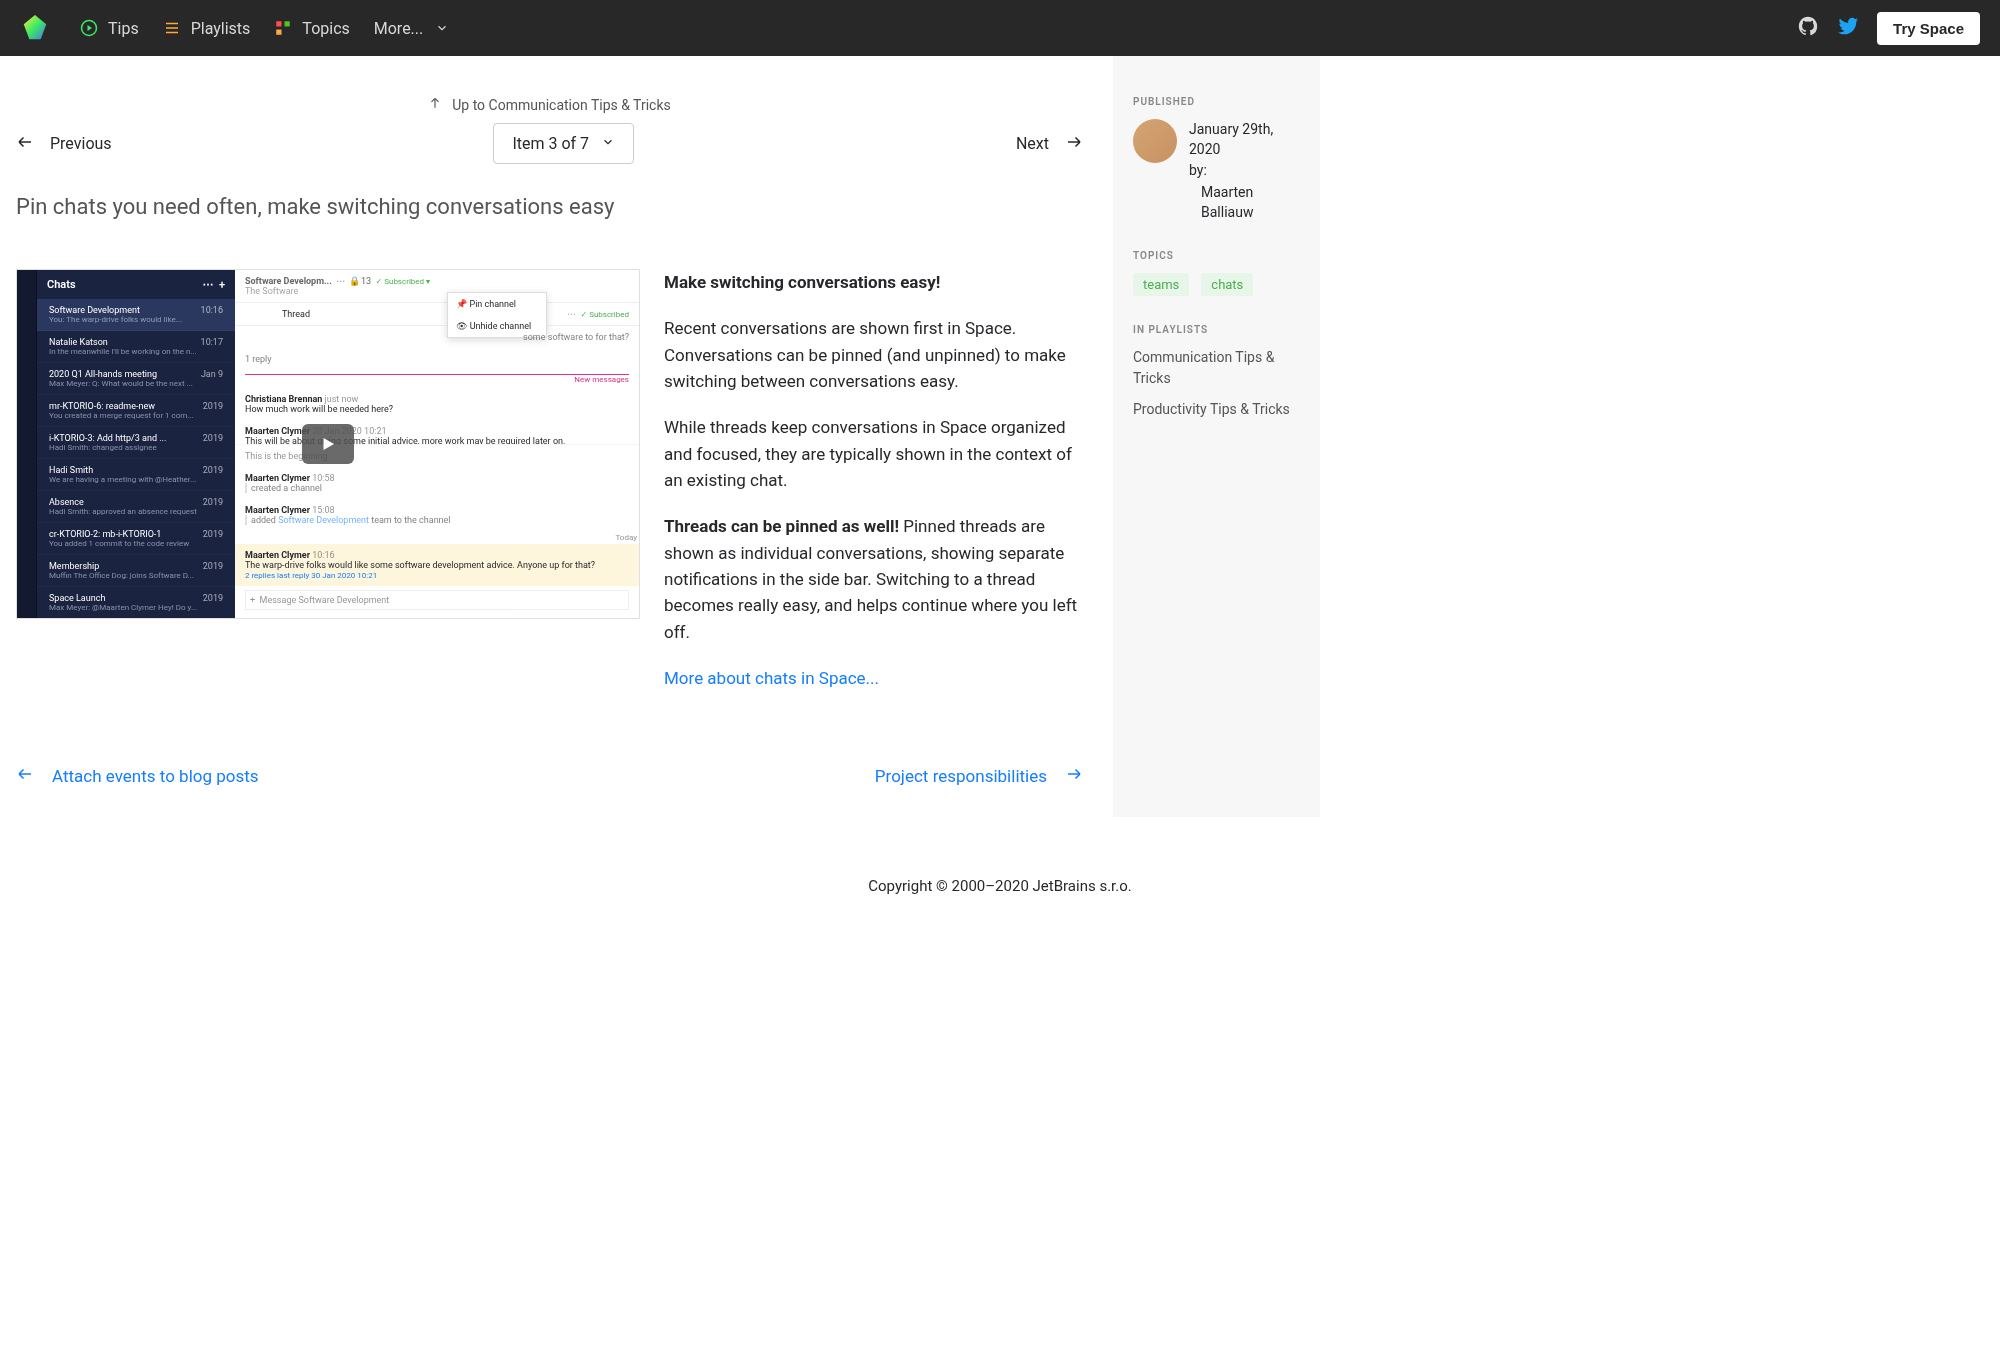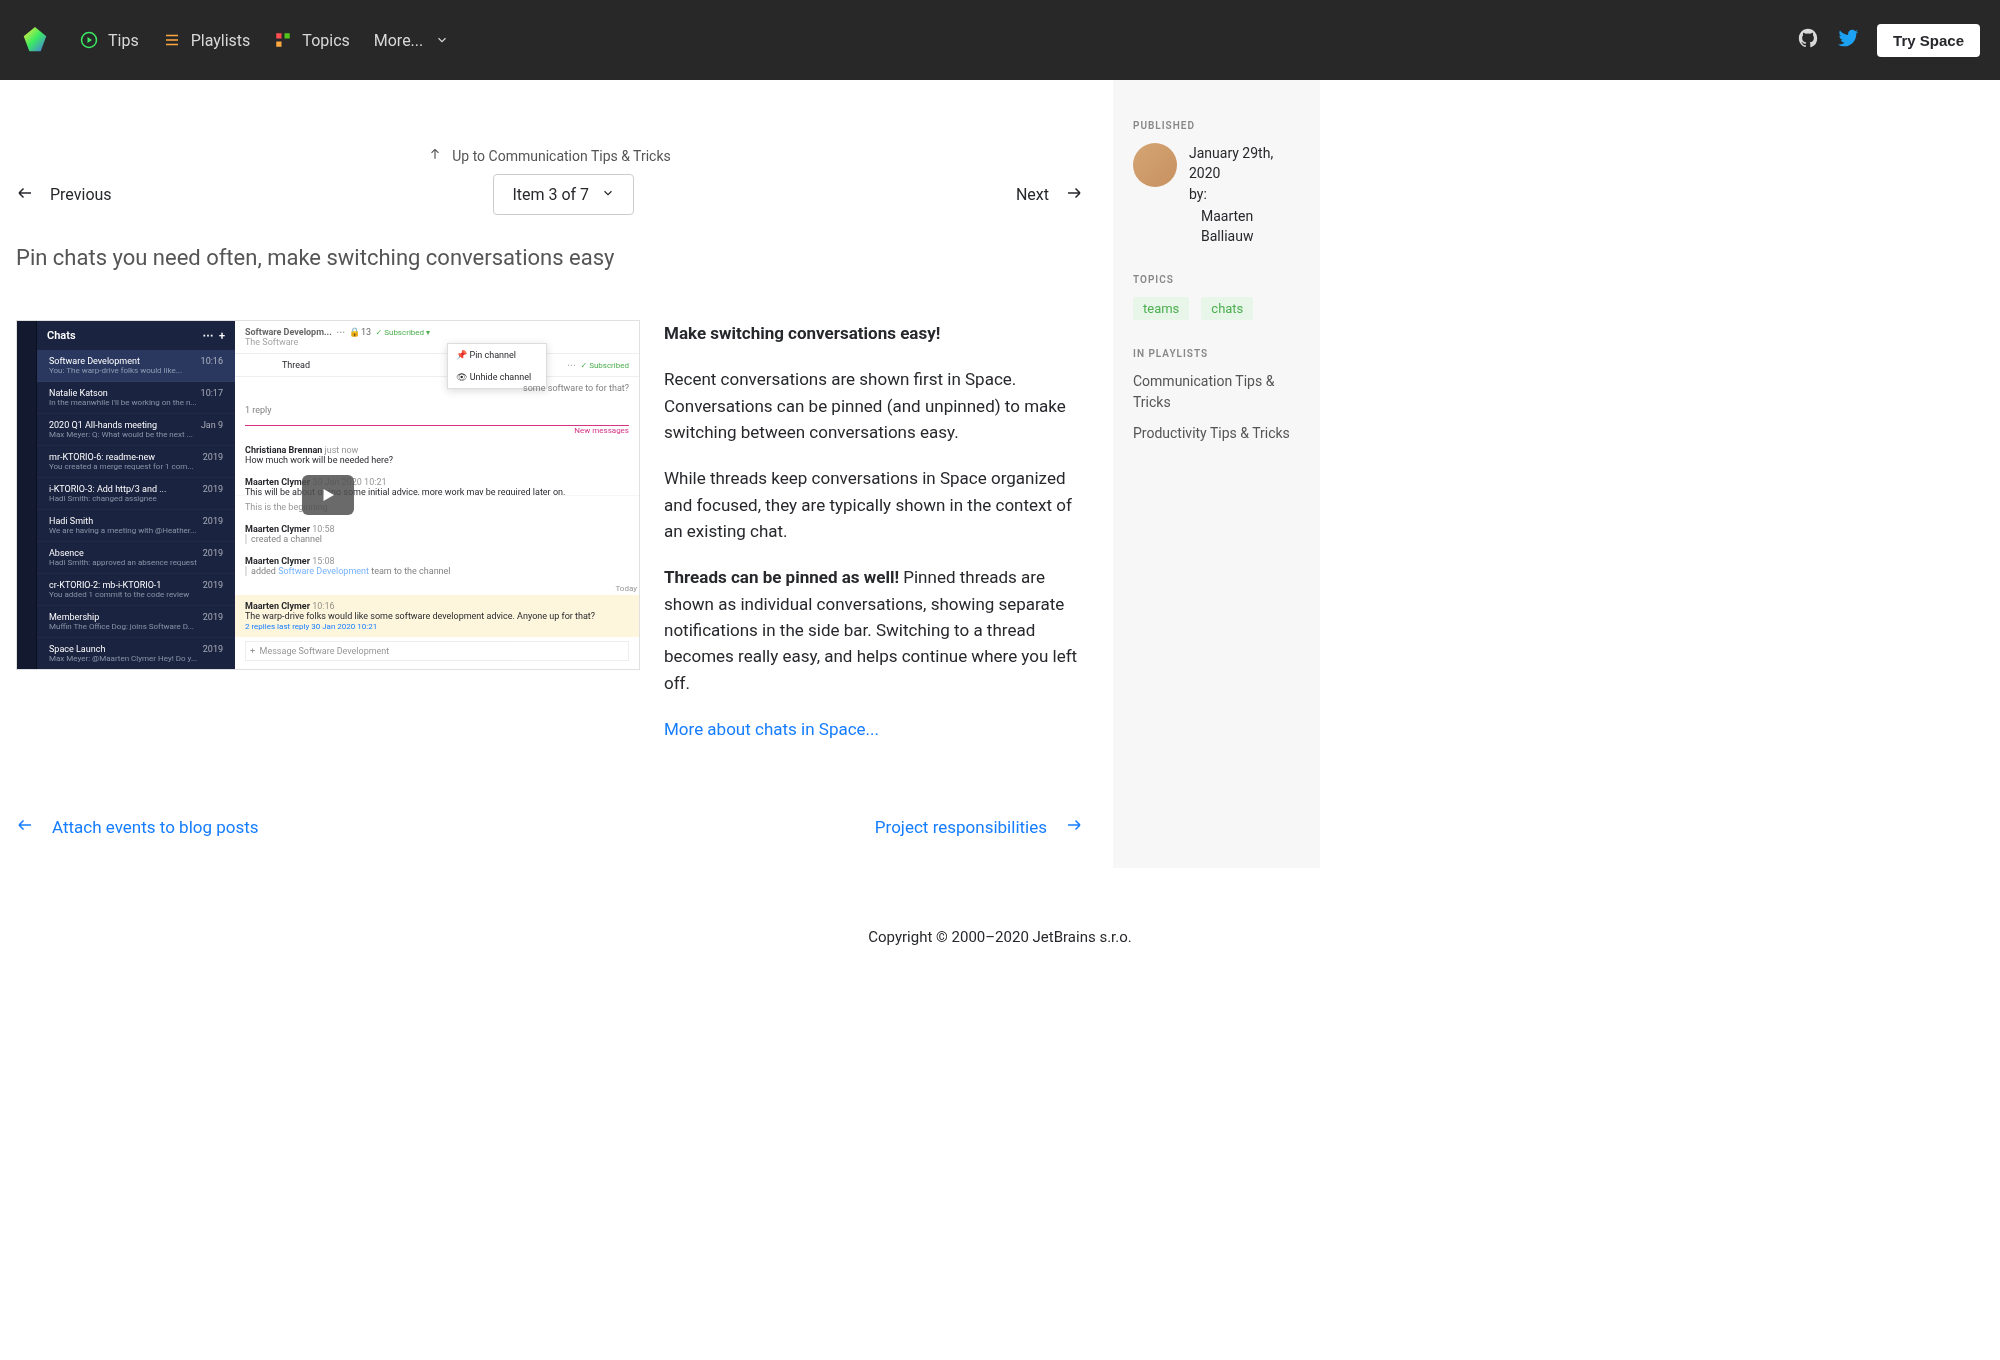--- a/index.html
+++ b/index.html
@@ -1,35 +1,35 @@
 <!DOCTYPE html>
 <html><head>
   <meta charset="utf-8">
   <style>
     * { margin: 0; padding: 0; box-sizing: border-box; }
     body { font-family: -apple-system, BlinkMacSystemFont, "Segoe UI", Roboto, sans-serif; color: #27282c; background: #fff; }
     
     
-    .navbar { background: #282828; height: 80px; display: flex; align-items: center; padding: 0 20px; }
+    .navbar { background: #282828; height: 56px; display: flex; align-items: center; padding: 0 20px; }
     .logo { width: 30px; height: 30px; margin-right: 30px; }
     .logo svg { width: 100%; height: 100%; }
     .nav-items { display: flex; gap: 24px; align-items: center; flex: 1; }
     .nav-item { display: flex; align-items: center; gap: 10px; color: #d8d8d8; font-size: 16px; cursor: pointer; }
     .nav-item .icon { width: 18px; height: 18px; display: flex; align-items: center; justify-content: center; }
     .nav-right { display: flex; align-items: center; gap: 18px; }
     .nav-right-icon { color: #d8d8d8; cursor: pointer; }
     .try-space-btn { background: #fff; color: #27282c; padding: 8px 16px; border-radius: 4px; font-weight: 600; font-size: 15px; border: none; cursor: pointer; }
     
     
     .main-wrap { display: flex; }
     .content { flex: 1; padding: 40px 30px 30px 16px; max-width: 1113px; }
     .sidebar { width: 207px; background: #f7f7f7; padding: 40px 20px 30px; }
     
     
-    .breadcrumb-row { display: flex; justify-content: center; align-items: center; color: #555; font-size: 14px; margin-bottom: 10px; margin-top: 27px; }
+    .breadcrumb-row { display: flex; justify-content: center; align-items: center; color: #555; font-size: 14px; margin-bottom: 10px; }
     .breadcrumb-link { display: flex; align-items: center; gap: 10px; cursor: pointer; }
     
     
     .pager { display: flex; align-items: center; justify-content: space-between; margin-bottom: 30px; }
     .pager-prev, .pager-next { display: flex; align-items: center; gap: 16px; color: #27282c; font-size: 16px; cursor: pointer; }
     .pager-select { border: 1px solid #ccc; border-radius: 4px; padding: 10px 18px; font-size: 16px; display: flex; align-items: center; gap: 12px; cursor: pointer; }
     
     
     .page-title { font-size: 36px; font-weight: 700; margin-bottom: 6px; }
     .page-subtitle { font-size: 22px; color: #555; margin-bottom: 50px; font-weight: 400; }

